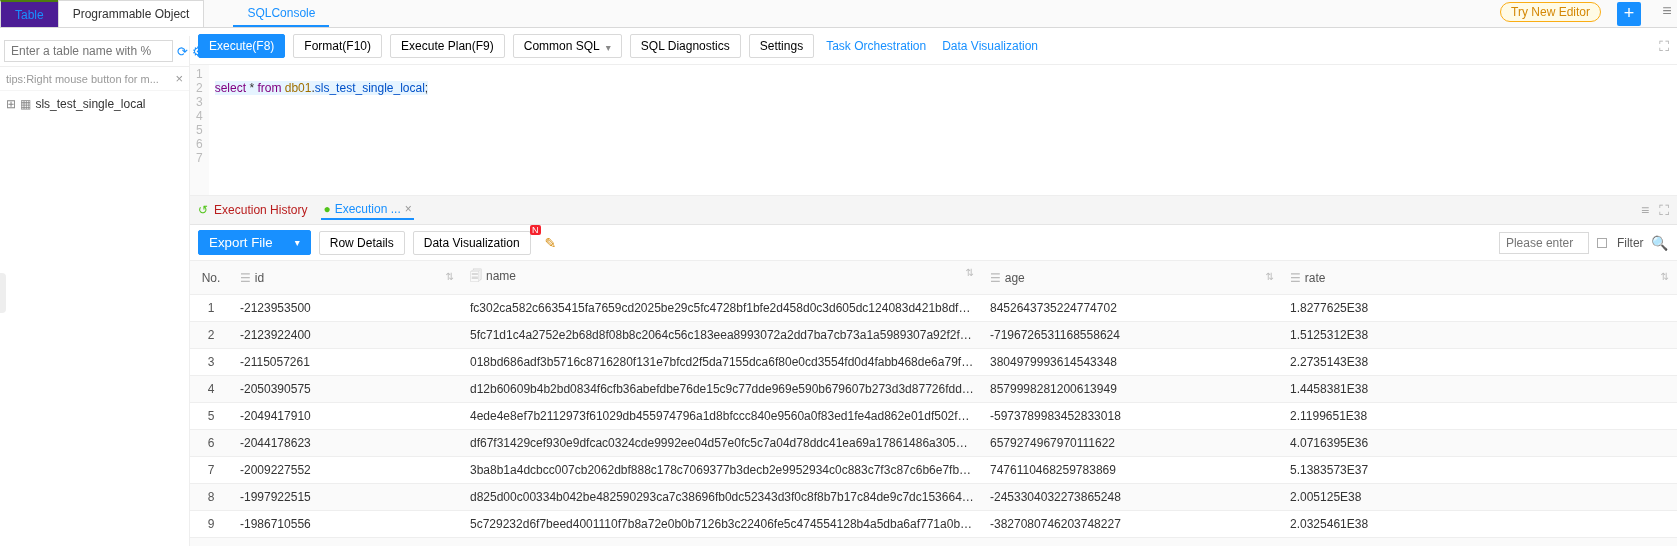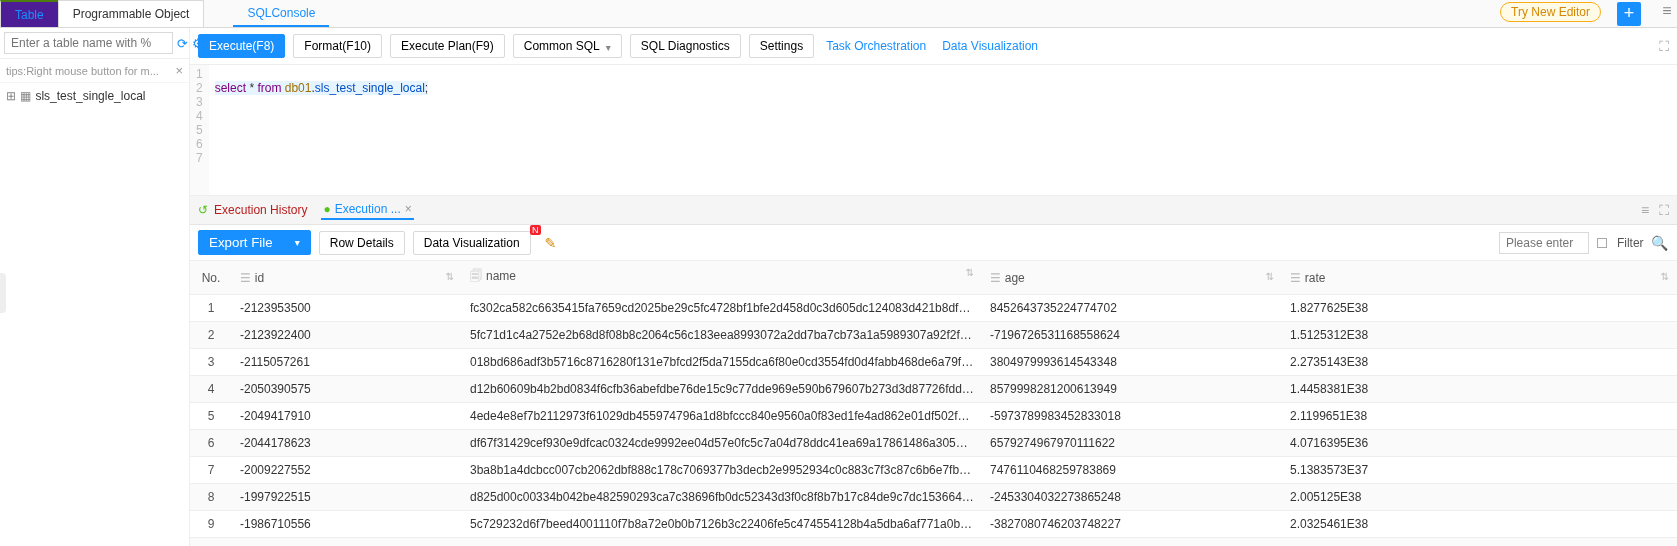--- a/index.html
+++ b/index.html
@@ -9,21 +9,21 @@
 .top-tabs .tab { padding: 0 14px; height: 27px; line-height: 27px; border: 1px solid #d9d9d9; border-bottom: none; background: #fff; cursor: pointer; margin-right: -1px; font-size: 12px; }
 .top-tabs .tab.active { color: #1890ff; border-top: 2px solid #4d7c0f; background: #4c1d95; }
 .top-tabs .tab.sql-tab { margin-left: 30px; color: #1890ff; border: none; background: transparent; border-bottom: 2px solid #1890ff; }
 .top-tabs .right-actions { margin-left: auto; display: flex; align-items: flex-start; gap: 16px; }
 .top-tabs .try-new { color: #d48806; border: 1px solid #faad14; border-radius: 12px; padding: 2px 10px; background: #fffbe6; font-size: 12px; cursor: pointer; }
 .top-tabs .plus-btn { width: 24px; height: 24px; background: #1890ff; color: #fff; display: flex; align-items: center; justify-content: center; font-size: 18px; border-radius: 2px; cursor: pointer; }
 .top-tabs .menu-ic { width: 20px; color: #888; font-size: 16px; cursor: pointer; text-align: center; }
 
 .main-row { display: flex; flex: 1; min-height: 0; }
 
-.sidebar { width: 190px; border-right: 1px solid #eee; display: flex; flex-direction: column; }
+.sidebar { width: 190px; border-right: 1px solid #eee; display: flex; flex-direction: column; margin-top: 8px; }
 .sb-search-row { display: flex; align-items: center; padding: 4px; gap: 4px; border-bottom: 1px solid #eee; }
 .sb-search { flex: 1; border: 1px solid #d9d9d9; padding: 3px 6px; font-size: 12px; color: #333; }
 .sb-ic { color: #1890ff; cursor: pointer; width: 16px; text-align: center; font-size: 13px; }
 .sb-tips { display: flex; align-items: center; padding: 4px 6px; color: #999; font-size: 11px; border-bottom: 1px solid #f5f5f5; white-space: nowrap; overflow: hidden; }
 .sb-tips .x { margin-left: auto; color: #999; cursor: pointer; font-size: 13px; }
 .sb-tree { padding: 6px 6px; }
 .sb-tree-item { display: flex; align-items: center; gap: 4px; font-family: monospace; font-size: 12px; cursor: pointer; }
 .sb-tree-item .exp { color: #888; }
 .sb-tree-item .dbic { color: #888; }
 

